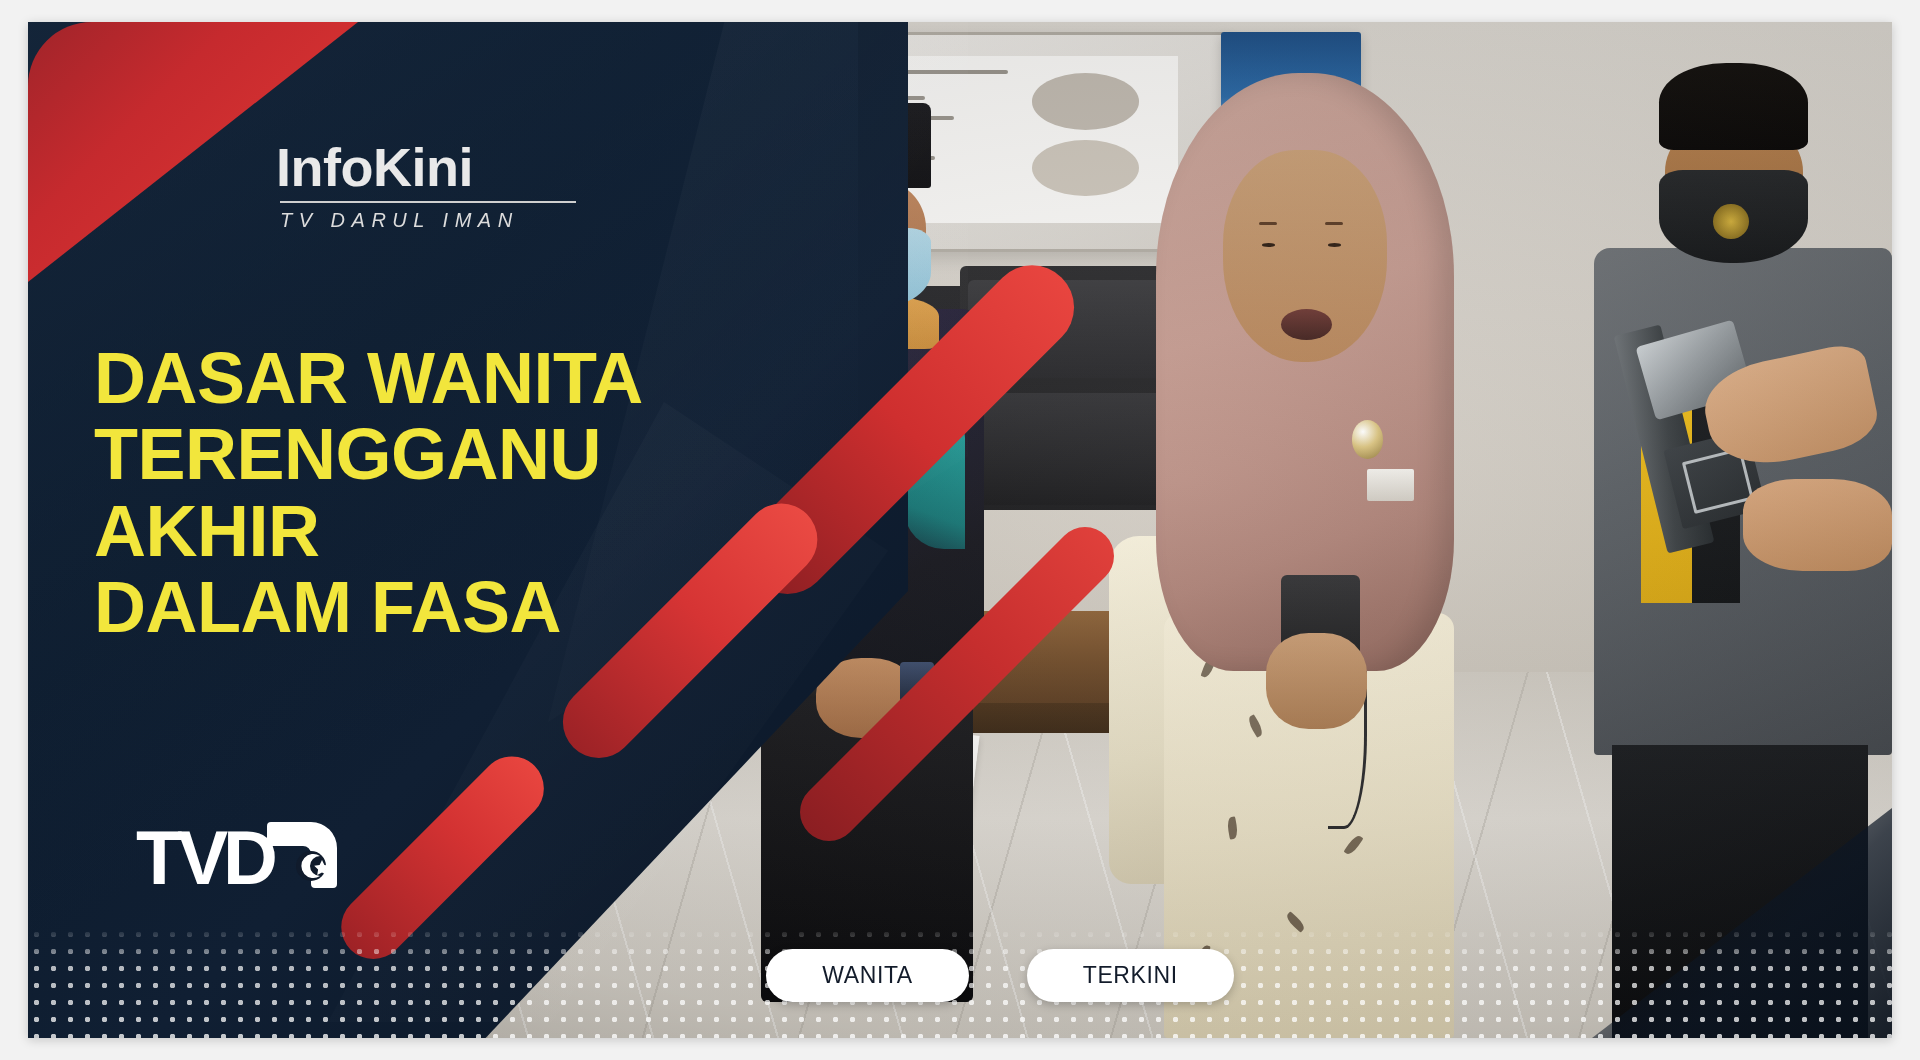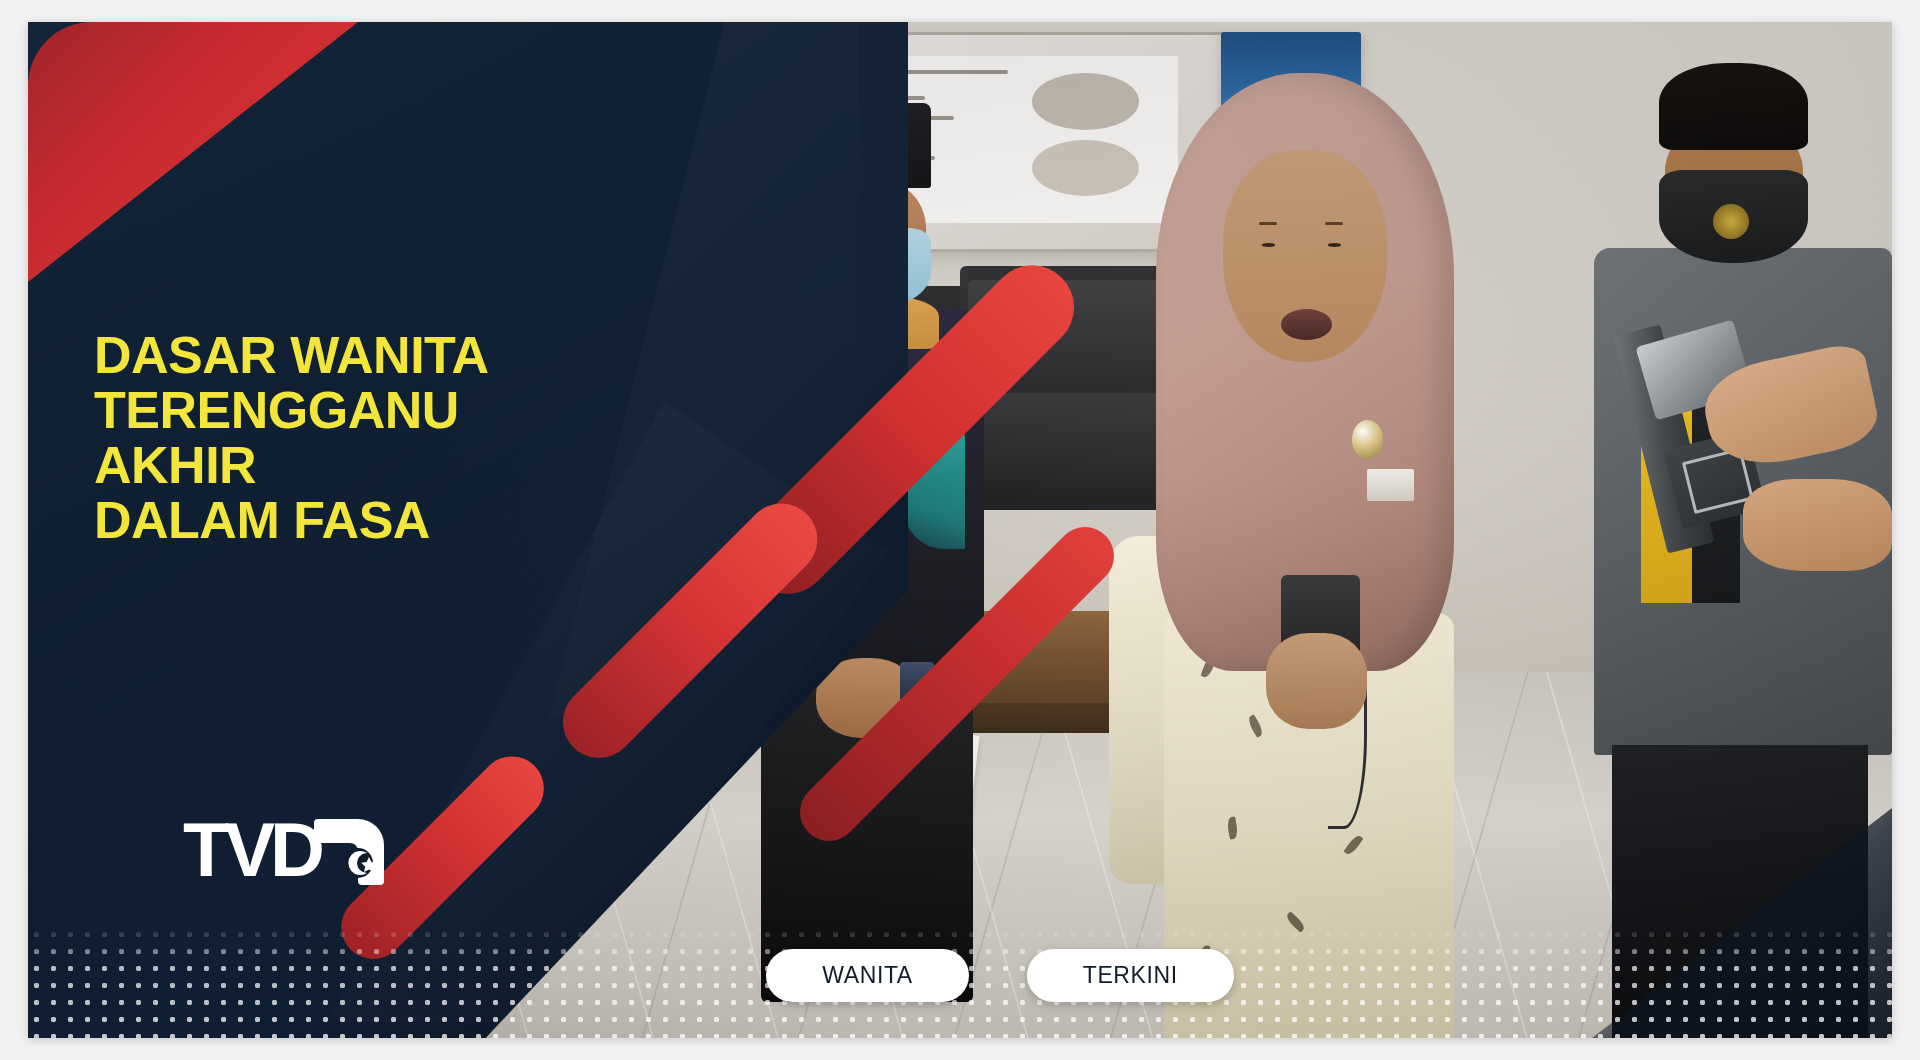--- a/index.html
+++ b/index.html
@@ -446,39 +446,38 @@
     font-size: 20px;
     font-style: italic;
     font-weight: 400;
     letter-spacing: 6.5px;
     color: #dcdcdc;
     margin: 0 0 0 4px;
   }
 
   #headline {
     position: absolute;
-    left: 66px; top: 306px;
+    left: 66px; top: 318px;
     width: 760px;
     color: #f2e63c;
-    font-size: 52px;
+    font-size: 72px;
     font-weight: 700;
     line-height: 1.06;
     letter-spacing: -0.5px;
     text-transform: uppercase;
   }
   #headline .hl-line { display: block; white-space: nowrap; }
 
   
   #tvd-logo {
     position: absolute;
     left: 108px; bottom: 148px;
     display: flex;
-    align-items: center;
+    align-items: flex-end;
     height: 80px;
-    margin-left: 47px;
   }
   #tvd-text {
     font-size: 76px;
     font-weight: 700;
     color: #ffffff;
     letter-spacing: -5px;
     line-height: 0.84;
   }
   #tvd-d-mark {
     position: relative;
@@ -646,20 +645,25 @@
 
   <div class="red-ribbon" id="ribbon-1"></div>
   <div class="red-ribbon" id="ribbon-2"></div>
   <div class="red-ribbon" id="ribbon-3"></div>
   <div class="red-ribbon" id="ribbon-4"></div>
 
   <div id="wedge-right-dark"></div>
 
   <div id="halftone-band"></div>
 
+  <div id="brand-block">
+    <div id="brand-title">InfoKini</div>
+    <div id="brand-rule"></div>
+    <div id="brand-sub">TV DARUL IMAN</div>
+  </div>
 
   <div id="headline">
     <span class="hl-line">DASAR WANITA</span>
     <span class="hl-line">TERENGGANU</span>
     <span class="hl-line">AKHIR</span>
     <span class="hl-line">DALAM FASA</span>
   </div>
 
   <div id="tvd-logo">
     <span id="tvd-text">TVD</span>

